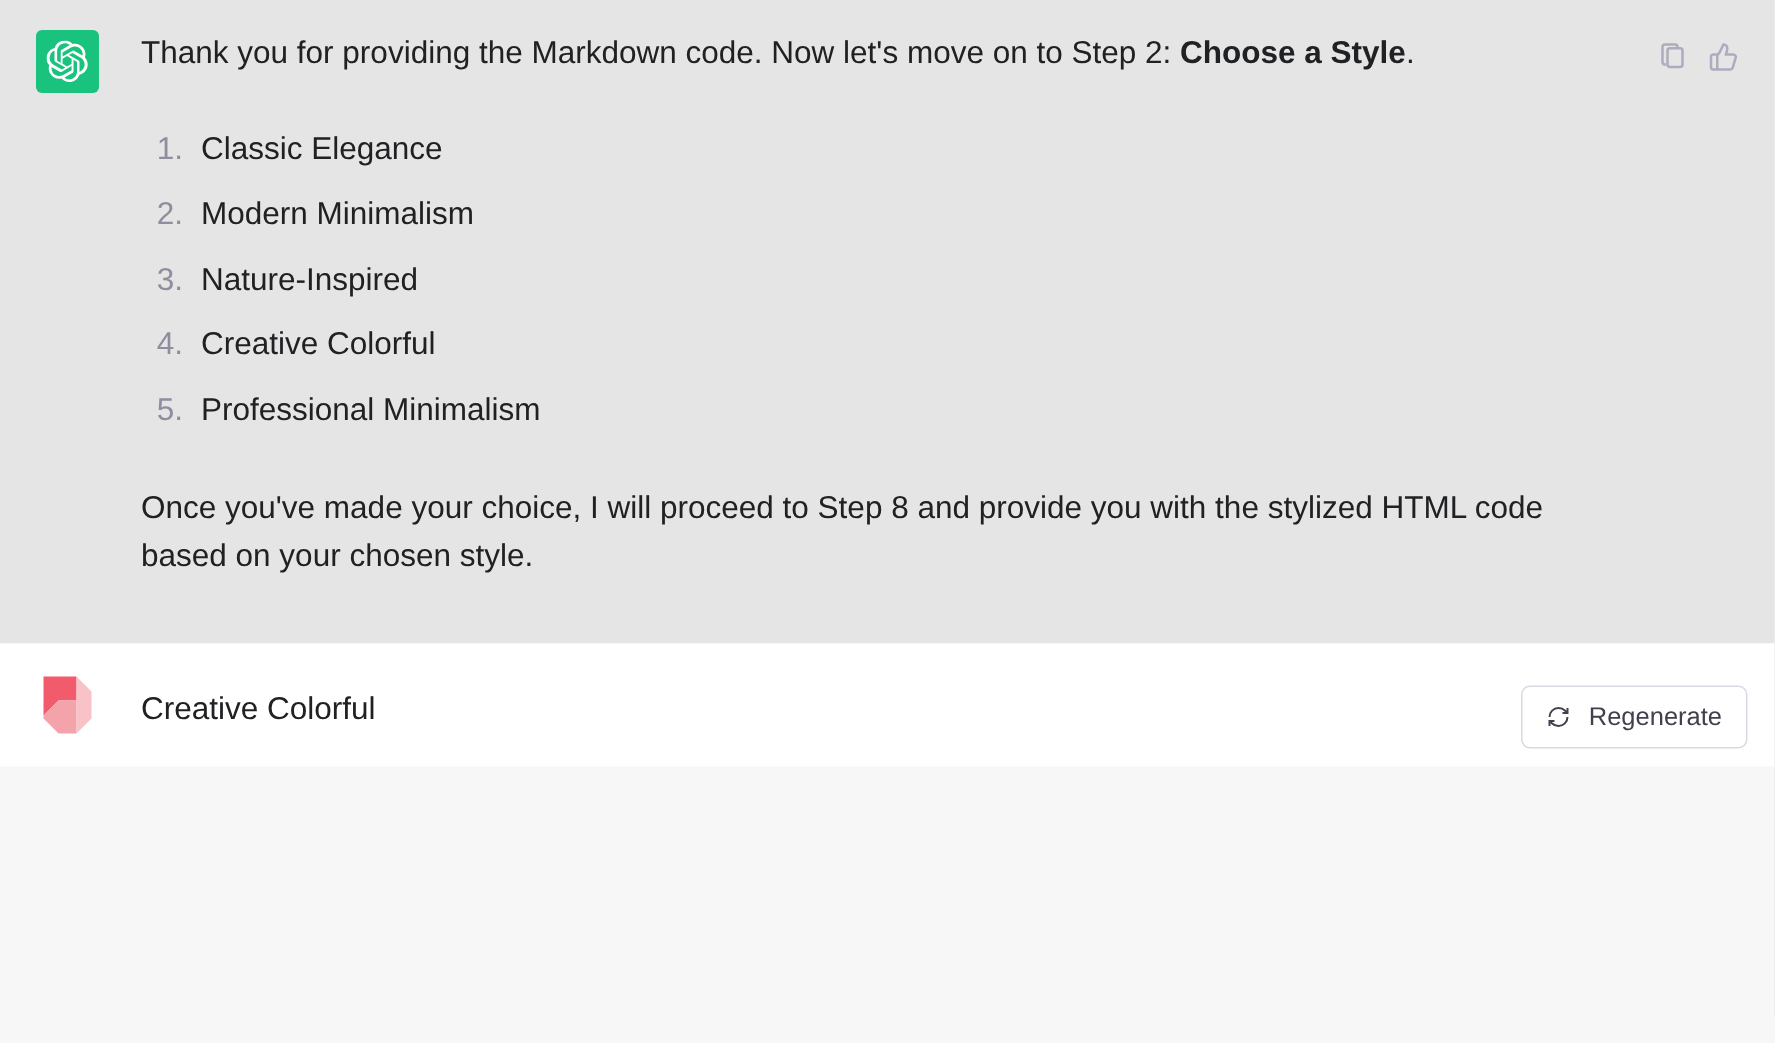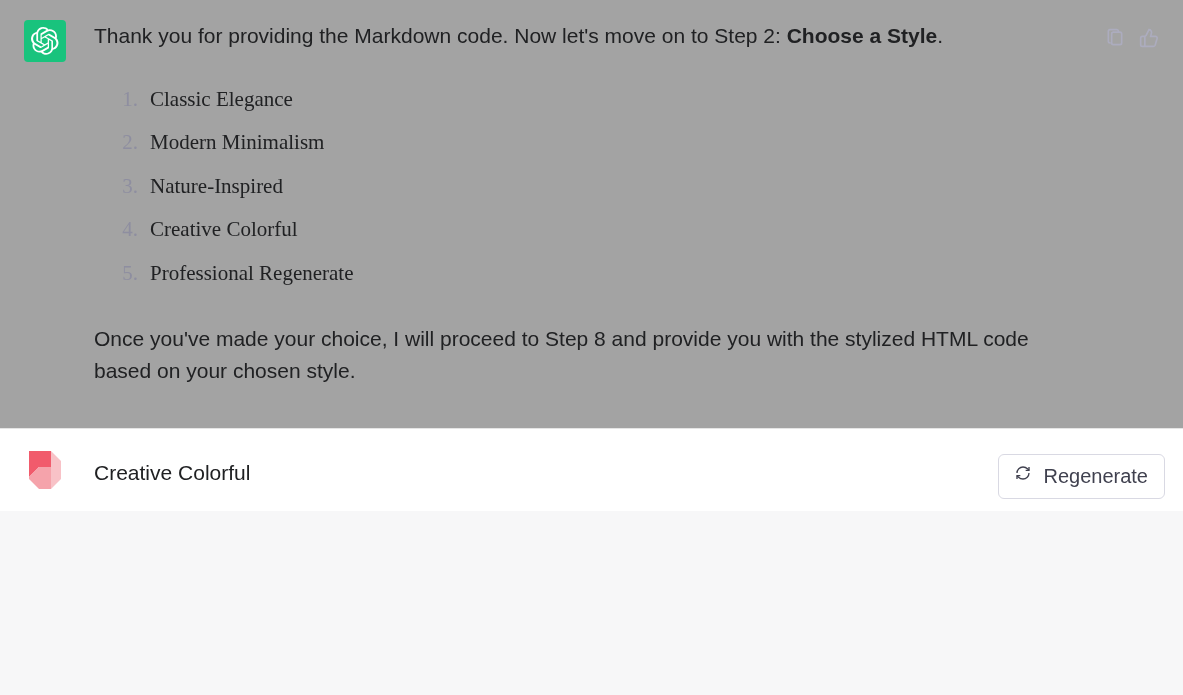--- a/index.html
+++ b/index.html
@@ -9,21 +9,21 @@
     }
     body {
       font-family: -apple-system, BlinkMacSystemFont, "Segoe UI", Helvetica, Arial, sans-serif;
       background: #f7f7f8;
       width: 1183px;
       height: 695px;
       overflow: hidden;
     }
     .message-container {
       padding: 20px 24px 40px 24px;
-      background: #a3a3a3;
+      background: #e5e5e5;
       position: relative;
     }
     .message-layout {
       display: flex;
       gap: 28px;
       align-items: flex-start;
     }
     .avatar-ai {
       width: 42px;
       height: 42px;
@@ -50,23 +50,22 @@
     }
     .message-body p:last-child {
       margin-bottom: 0;
     }
     .message-body strong {
       font-weight: 700;
     }
     .styled-list {
       list-style: none;
       counter-reset: item;
-      margin: 0 0 32px 16px;
+      margin: 0 0 32px 0;
       padding: 0;
-      font-family: Liberation Serif, serif;
     }
     .styled-list li {
       counter-increment: item;
       display: flex;
       margin-bottom: 10px;
       line-height: 1.6;
       font-size: 21px;
     }
     .styled-list li::before {
       content: counter(item) ".";
@@ -128,24 +127,24 @@
     }
     .regenerate-button {
       position: absolute;
       right: 18px;
       bottom: 12px;
       background: #ffffff;
       border: 1px solid #d9d9e3;
       border-radius: 6px;
       padding: 10px 16px;
       display: flex;
-      align-items: flex-start;
+      align-items: center;
       gap: 12px;
       cursor: pointer;
-      font-size: 20px;
+      font-size: 17px;
       color: #40414f;
       font-family: inherit;
     }
     .regenerate-button svg {
       width: 16px;
       height: 16px;
     }
   </style>
 </head>
 <body>
@@ -169,21 +168,21 @@
           <li>
               <span>Modern Minimalism</span>
             </li>
           <li>
               <span>Nature-Inspired</span>
             </li>
           <li>
               <span>Creative Colorful</span>
             </li>
           <li>
-              <span>Professional Regenerate</span>
+              <span>Professional Minimalism</span>
             </li>
         </ol>
       </div>
       <p>Once you've made your choice, I will proceed to Step 8 and provide you with the stylized HTML code based on your chosen style.</p>
     </div>
   </div>
   <div class="action-icons">
     <div class="action-icon">
       <svg viewBox="0 0 24 24" fill="none" stroke="currentColor" stroke-width="2">
         <rect x="8" y="5" width="12" height="15" rx="2"></rect>

